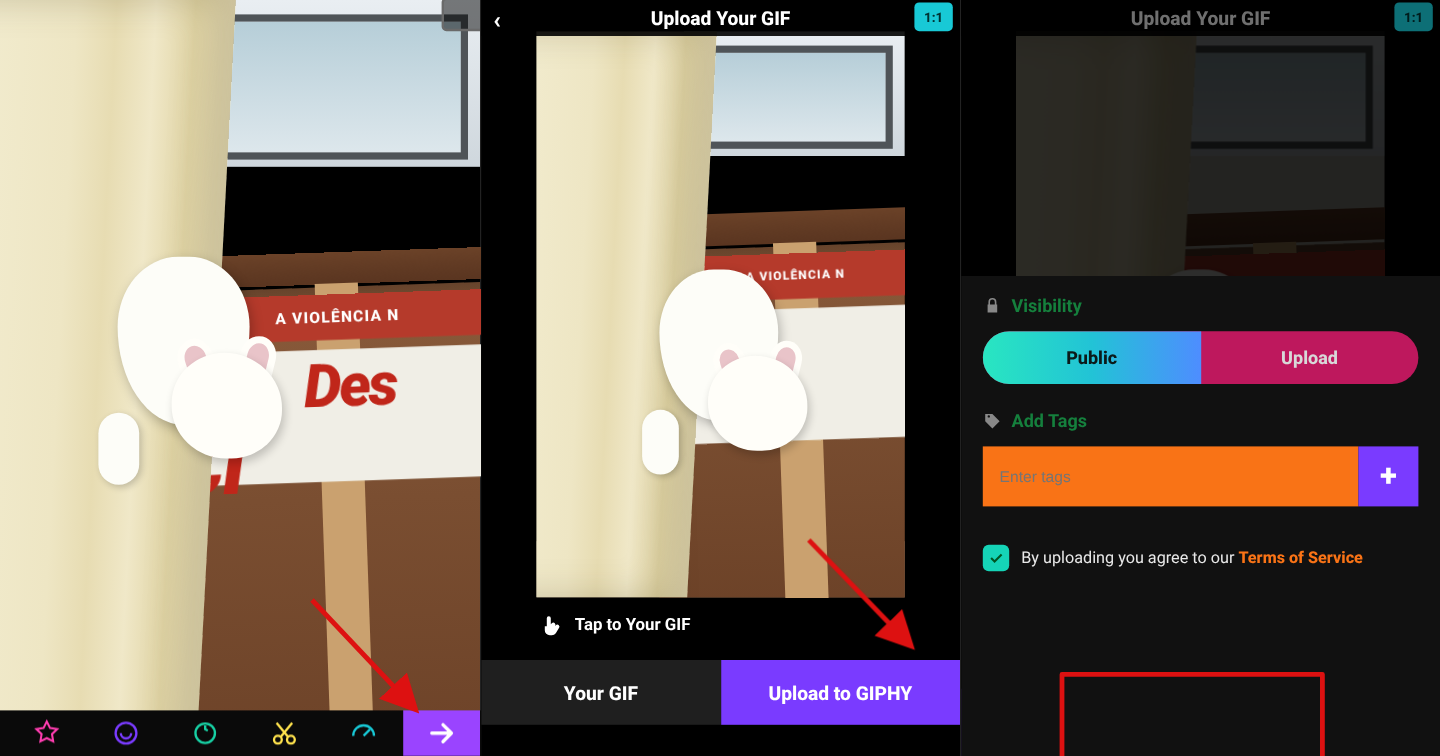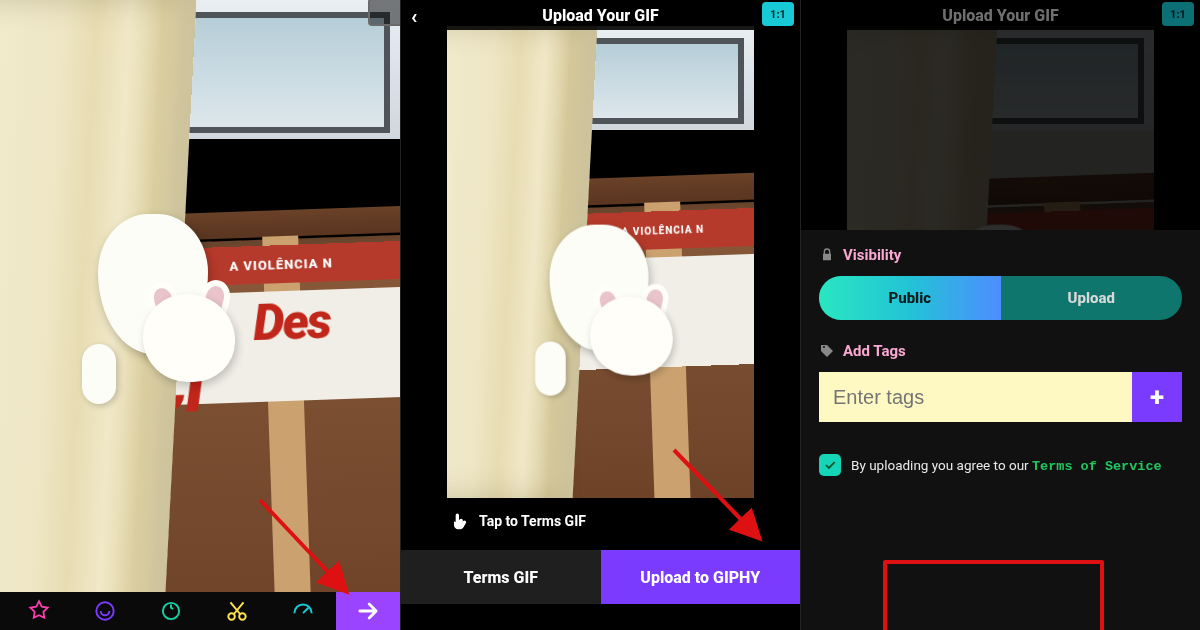--- a/index.html
+++ b/index.html
@@ -171,57 +171,57 @@
 
   
   .dim {
     position:absolute; inset:0; background:rgba(0,0,0,.55); z-index:2;
   }
   .sheet {
     position:absolute; left:0; right:0; bottom:0; top:230px;
     background:#111; z-index:4; padding:16px 18px 0;
   }
   .sheet .row-label {
-    display:flex; align-items:center; gap:8px; color:#f9a8d4;
+    display:flex; align-items:center; gap:8px; color:#15803d;
     font-weight:700; font-size:15px; margin-bottom:12px;
   }
   .sheet .row-label svg { width:16px; height:16px; fill:#888; }
   .segmented {
     display:flex; width:100%; height:44px; border-radius:22px;
-    background:#0f766e; overflow:hidden; margin-bottom:22px;
+    background:#be185d; overflow:hidden; margin-bottom:22px;
   }
   .segmented .seg {
     flex:1; display:flex; align-items:center; justify-content:center;
     font-weight:800; font-size:15px;
   }
   .segmented .seg.active {
     background: linear-gradient(90deg, #29e6c1 0%, #22c3d6 50%, #4e8dff 100%);
     color:#0b1a1a;
   }
   .segmented .seg.inactive { color:#d8d8d8; }
   .tags-area { margin-bottom:32px; }
   .tags-input-row { display:flex; height:50px; }
   .tags-input-row input {
-    flex:1; border:none; padding:0 14px; font-size:20px; color:#444;
-    background:#fef9c3; outline:none;
+    flex:1; border:none; padding:0 14px; font-size:13px; color:#444;
+    background:#f97316; outline:none;
   }
   .tags-input-row .add {
     width:50px; background:#7a3bff; display:flex; align-items:center; justify-content:center;
     color:#fff; font-size:26px; font-weight:800;
   }
   .agree {
     display:flex; align-items:center; gap:10px; color:#e9e9e9;
     font-size:13.5px; margin-top:18px;
   }
   .agree .chk {
     width:22px; height:22px; border-radius:5px; background:#15d4b7;
     display:flex; align-items:center; justify-content:center;
   }
   .agree .chk svg { width:14px; height:14px; stroke:#052; stroke-width:3; fill:none; }
-  .agree b { font-weight:800; color:#22c55e;font-family:Liberation Mono, monospace; }
+  .agree b { font-weight:800; color:#f97316; }
   .upload-bar3 {
     position:absolute; left:0; right:0; bottom:0; height:56px;
     background:#7a3bff; display:flex; align-items:center; justify-content:center;
     color:#fff; font-weight:800; font-size:18px;
   }
   .redbox {
     position:absolute; z-index:9; border:4px solid #d11; border-radius:2px;
     pointer-events:none;
   }
 
@@ -344,26 +344,26 @@
         <div class="head"></div>
         <div class="paw"></div>
       </div>
     </div>
   </div>
 
   <div class="tap-row">
     <svg viewBox="0 0 24 24">
         <path d="M10 3a2 2 0 0 1 2 2v6l1-1a2 2 0 0 1 3 3l1-1a2 2 0 0 1 3 3l-3 5a5 5 0 0 1-4 2h-2a5 5 0 0 1-5-5v-4l2 0V5a2 2 0 0 1 2-2z"></path>
       </svg>
-    <span>Tap to Terms GIF</span>
+    <span>Tap to Your GIF</span>
   </div>
 
   <div class="btnrow">
     <div class="btn share">
-      <span>Terms GIF</span>
+      <span>Your GIF</span>
     </div>
     <div class="btn upload">
       <span>Upload to GIPHY</span>
     </div>
   </div>
 
   <div class="arrow" style="right:24px; bottom:78px;">
     <svg width="110" height="110">
         <defs>
           <marker id="ah2" viewBox="0 0 10 10" refX="8" refY="5" markerWidth="8" markerHeight="8" orient="auto">

